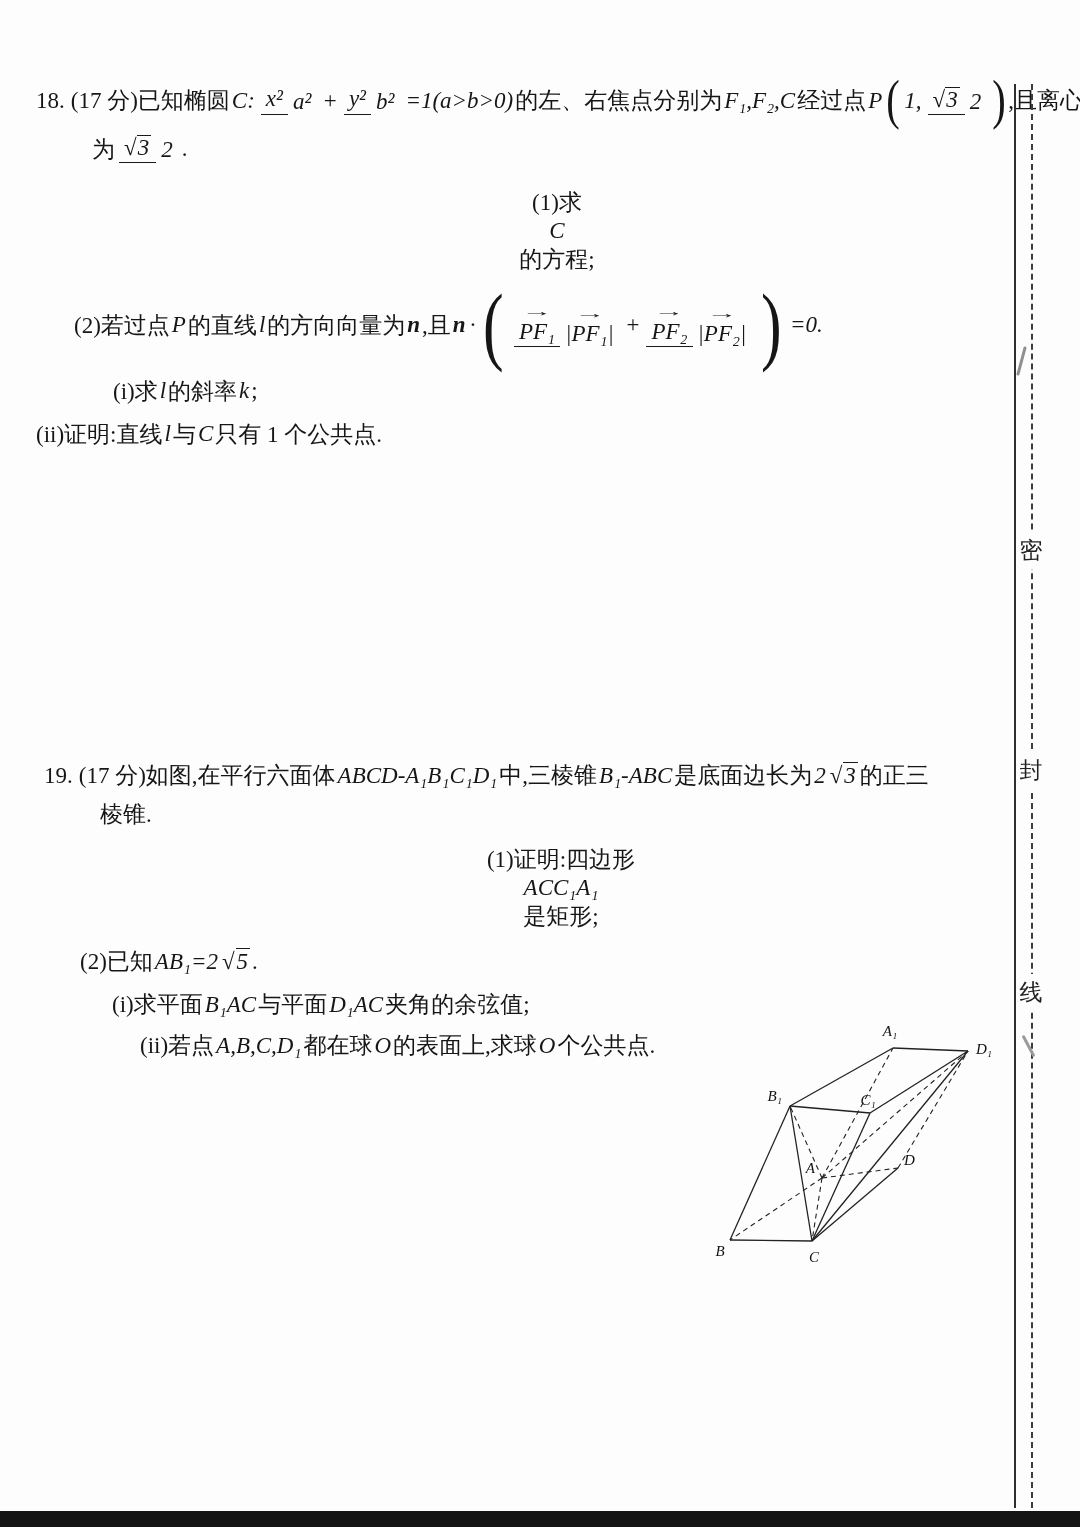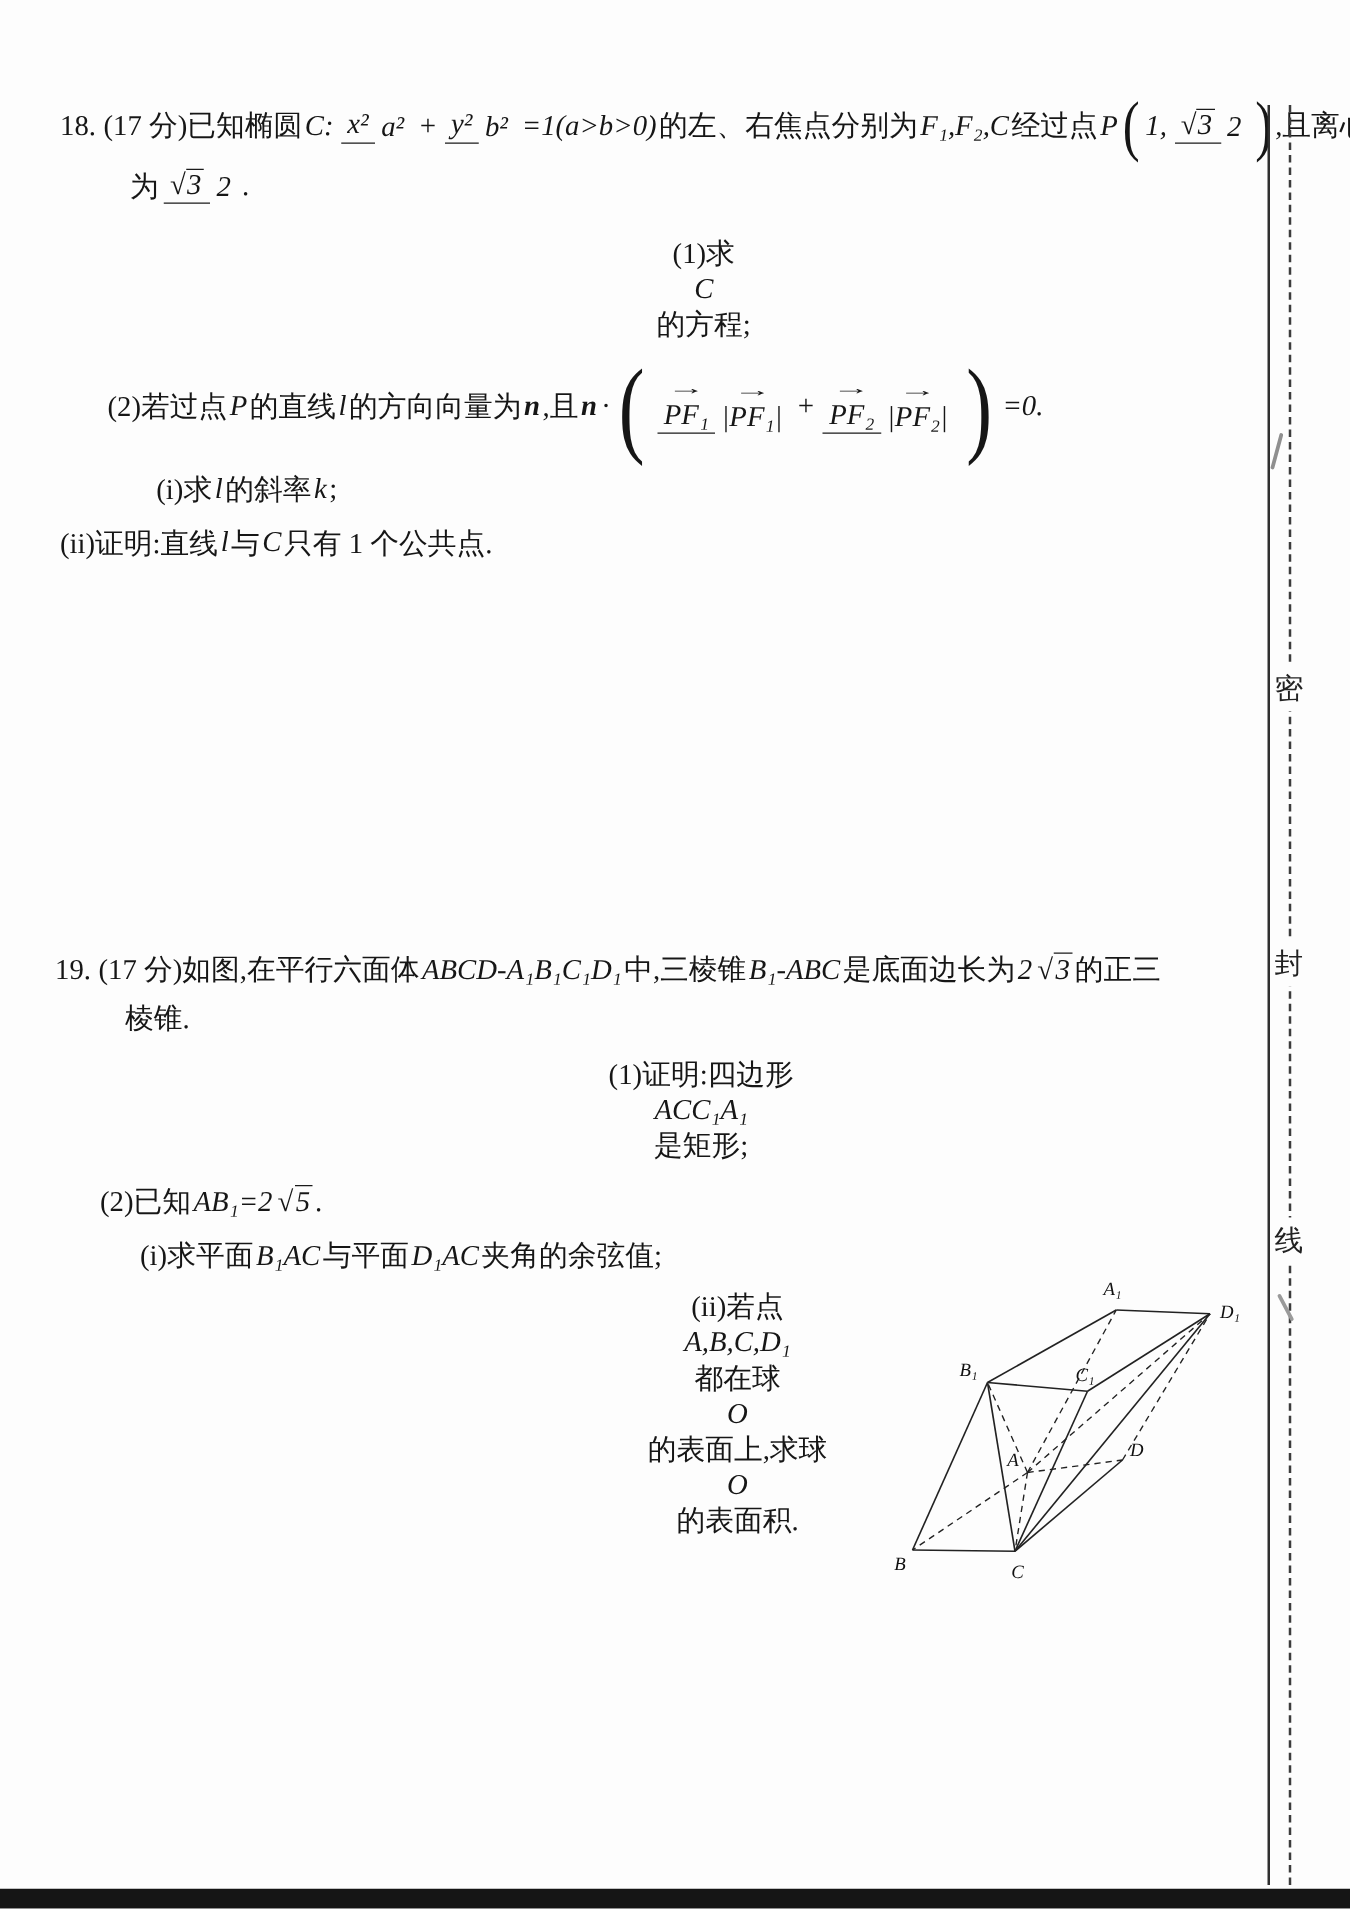--- a/index.html
+++ b/index.html
@@ -26,33 +26,33 @@
   .radicand { border-top:1.5px solid #1a1a1a; padding:0 2px 0 1px; margin-left:-1px; }
 
   
   .vec { position:relative; display:inline-block; }
   .vec-arrow { position:absolute; top:-15px; left:50%; transform:translateX(-50%) scaleX(2.2); font-style:normal; font-size:14px; }
 
   
   .medp { display:inline-block; font-size:54px; line-height:0.85; transform:scaleX(0.75); font-weight:300; }
   .bigp { display:inline-block; font-size:86px; line-height:0.8; transform:scaleX(0.72); font-weight:200; margin:0 2px; }
 
-  .q18 { position:absolute; left:48px; top:78px; right:40px; }
+  .q18 { position:absolute; left:36px; top:78px; right:40px; }
   .q18 .l2   { margin-left:56px; margin-top:10px; }
   .q18 .p1   { margin-left:38px; margin-top:22px;flex-direction:column; }
   .q18 .p2   { margin-left:38px; margin-top:16px; }
   .q18 .p2i  { margin-left:77px; margin-top:16px; }
   .q18 .p2ii { margin-top:12px; }
 
   .q19 { position:absolute; left:44px; top:760px; right:40px; }
   .q19 .l2   { margin-left:56px; margin-top:8px; }
   .q19 .p1   { margin-left:38px; margin-top:14px;flex-direction:column; }
   .q19 .p2   { margin-left:36px; margin-top:14px; }
   .q19 .p2i  { margin-left:68px; margin-top:12px; }
-  .q19 .p2ii { margin-left:96px; margin-top:10px;flex-direction:column; }
+  .q19 .p2ii { margin-left:96px; margin-top:10px; }
 
   .figure { position:absolute; left:690px; top:1008px; }
   .figure svg text { font-style:italic; font-size:15px; fill:#111;
     font-family:"Liberation Serif","DejaVu Serif",serif; }
 
   .seal-solid  { position:absolute; left:1014px; top:84px; height:1424px; width:2px; background:#2f2f2f; }
   .seal-dashed { position:absolute; left:1031px; top:84px; height:1424px; width:0; border-left:2px dashed #3c3c3c; }
   .seal-char   { position:absolute; left:1018px; width:26px; text-align:center; font-size:23px;
                  background:#fdfdfd; padding:3px 0; z-index:2; color:#222; }
   .sc1 { top:532px; } .sc2 { top:752px; } .sc3 { top:974px; }
@@ -228,21 +228,21 @@
       <span class="cn">夹角的余弦值;</span>
     </div>
 
     <div class="line p2ii">
       <span class="cn">(ii)若点</span>
       <span class="math">A,B,C,D₁</span>
       <span class="cn">都在球</span>
       <span class="math">O</span>
       <span class="cn">的表面上,求球</span>
       <span class="math">O</span>
-      <span class="cn">的表面积.</span>
+      <span class="cn">个公共点.</span>
     </div>
   </section>
 
   <div class="figure">
     <svg width="330" height="270" viewBox="0 0 330 270">
       <g stroke="#222" stroke-width="1.3" fill="none">
         <line x1="40" y1="232" x2="122" y2="233"></line>
         <line x1="122" y1="233" x2="208" y2="160"></line>
         <line x1="40" y1="232" x2="100" y2="98"></line>
         <line x1="122" y1="233" x2="180" y2="105"></line>

